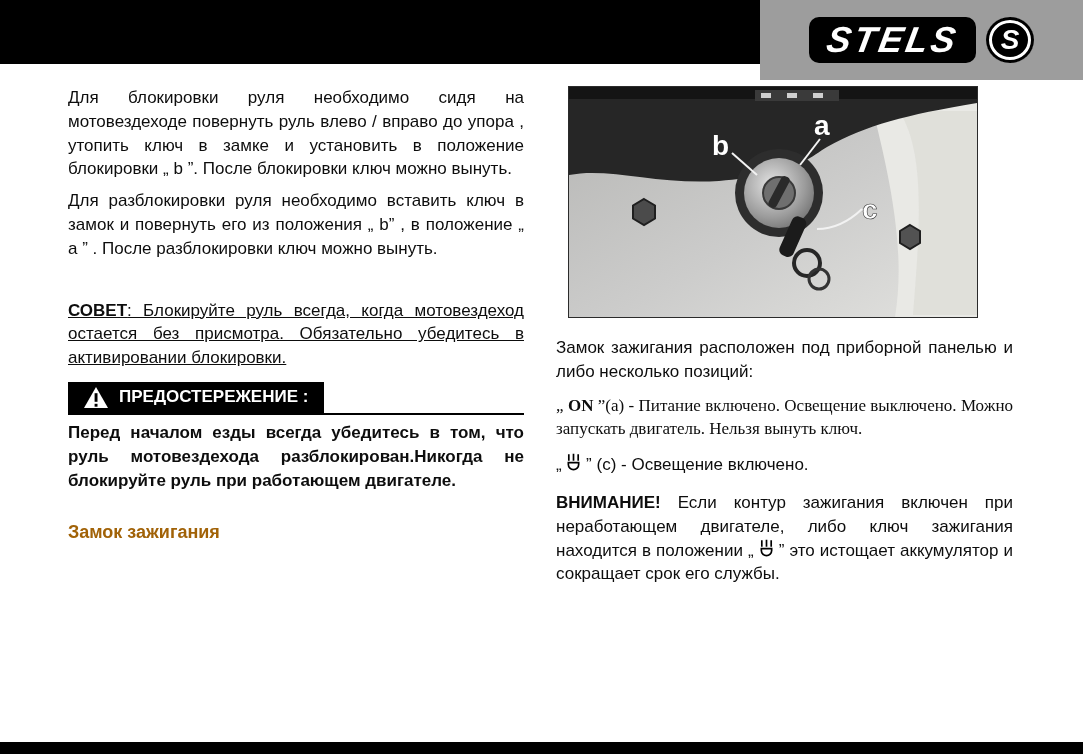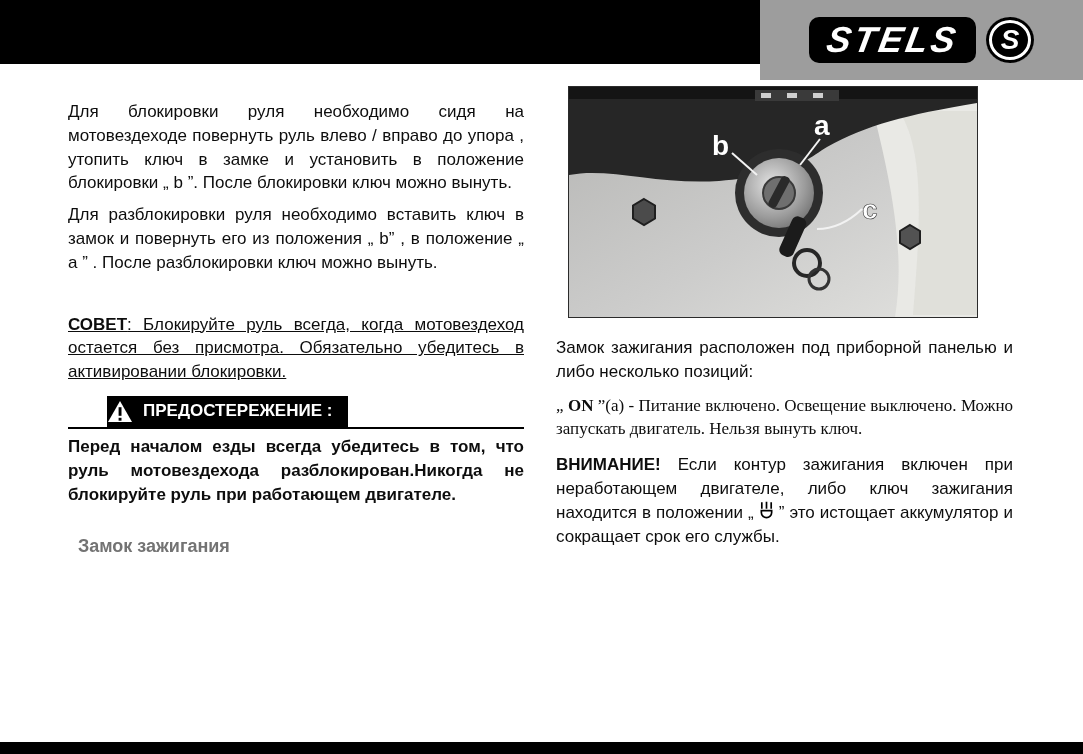--- a/index.html
+++ b/index.html
@@ -9,37 +9,37 @@
   .brandpanel{position:absolute;left:760px;top:0;width:323px;height:80px;background:#9d9d9d;
         display:flex;align-items:center;justify-content:center;gap:10px;}
   .brandpill{background:#000;border-radius:10px;padding:2px 18px;display:flex;align-items:center;height:42px;}
   .brandtext{color:#fff;font-weight:bold;font-style:italic;font-size:36px;letter-spacing:3px;
         line-height:1;transform:skewX(-10deg);}
   .brandbadge{width:48px;height:46px;border-radius:50%;background:#000;box-shadow:inset 0 0 0 3px #000, inset 0 0 0 6px #fff;
         display:flex;align-items:center;justify-content:center;flex:0 0 auto;}
   .badgetext{color:#fff;font-weight:bold;font-style:italic;font-size:28px;line-height:1;}
   .bottombar{position:absolute;left:0;top:742px;width:1083px;height:12px;background:#000;}
 
-  .col-left{position:absolute;left:68px;top:100px;width:456px;}
+  .col-left{position:absolute;left:68px;top:86px;width:456px;}
   .col-right{position:absolute;left:556px;top:84px;width:457px;}
 
   .para{margin:0 0 8px;font-size:17px;line-height:1.4;text-align:justify;}
   .bold{font-weight:bold;}
   .gap-lg{margin-bottom:38px;}
   .tip{margin-bottom:12px;text-decoration:underline;}
   .mb10{margin-bottom:10px;}
   .mb12{margin-bottom:12px;font-family:Liberation Serif, serif;}
   .mb14{margin-bottom:14px;}
 
   .warn-row{border-bottom:2px solid #000;margin-bottom:6px;}
   .warn-head{display:inline-flex;align-items:center;gap:10px;background:#000;color:#fff;
-        font-weight:bold;font-size:17px;padding:4px 16px 4px 0;margin-left:39px;}
+        font-weight:bold;font-size:17px;padding:4px 16px 4px 15px;}
   .tri{width:26px;height:23px;display:block;}
 
-  .heading{font-size:18px;font-weight:bold;margin:30px 10px 10px;color:#737373;}
+  .heading{font-size:18px;font-weight:bold;margin:30px 0 10px;color:#a16207;}
 
   .photo{width:408px;height:230px;border:1px solid #2b2b2b;margin:2px 0 18px 12px;background:#c9c9c9;}
   .photo svg{display:block;}
 
   .lamp{width:15px;height:21px;vertical-align:-4px;}
 </style>
 </head>
 <body>
 
 <div class="page">
@@ -124,20 +124,24 @@
         <text x="143" y="68" font-family="Liberation Sans, sans-serif" font-size="28" font-weight="bold" fill="#ffffff">b</text>
         <text x="293" y="132" font-family="Liberation Sans, sans-serif" font-size="28" font-weight="bold" fill="#ffffff" stroke="#333333" stroke-width="0.6">c</text>
       </svg>
     </div>
 
     <p class="para mb10">Замок зажигания расположен под приборной панелью и либо несколько позиций:</p>
 
 
     <p class="para mb12"><span>„ </span><span class="bold">ON</span><span> ”(a) - Питание включено. Освещение выключено. Можно запускать двигатель. Нельзя вынуть ключ.</span></p>
 
+    <p class="para mb14"><span>„ </span><svg class="lamp" viewBox="0 0 16 22">
+          <path d="M3 1 V8 M8 0.5 V8 M13 1 V8" stroke="#000" stroke-width="1.8" fill="none"></path>
+          <path d="M2.5 10 H13.5 V12 A5.5 5.5 0 0 1 2.5 12 Z" fill="none" stroke="#000" stroke-width="1.8"></path>
+        </svg><span> ” (c) -  Освещение включено.</span></p>
 
     <p class="para"><span class="bold">ВНИМАНИЕ!</span><span> Если контур зажигания включен при неработающем двигателе, либо ключ зажигания находится в положении „ </span><svg class="lamp" viewBox="0 0 16 22">
           <path d="M3 1 V8 M8 0.5 V8 M13 1 V8" stroke="#000" stroke-width="1.8" fill="none"></path>
           <path d="M2.5 10 H13.5 V12 A5.5 5.5 0 0 1 2.5 12 Z" fill="none" stroke="#000" stroke-width="1.8"></path>
         </svg><span> ” это истощает аккумулятор и сокращает срок его службы.</span></p>
   </div>
 
   <div class="bottombar"></div>
 
 </div>

